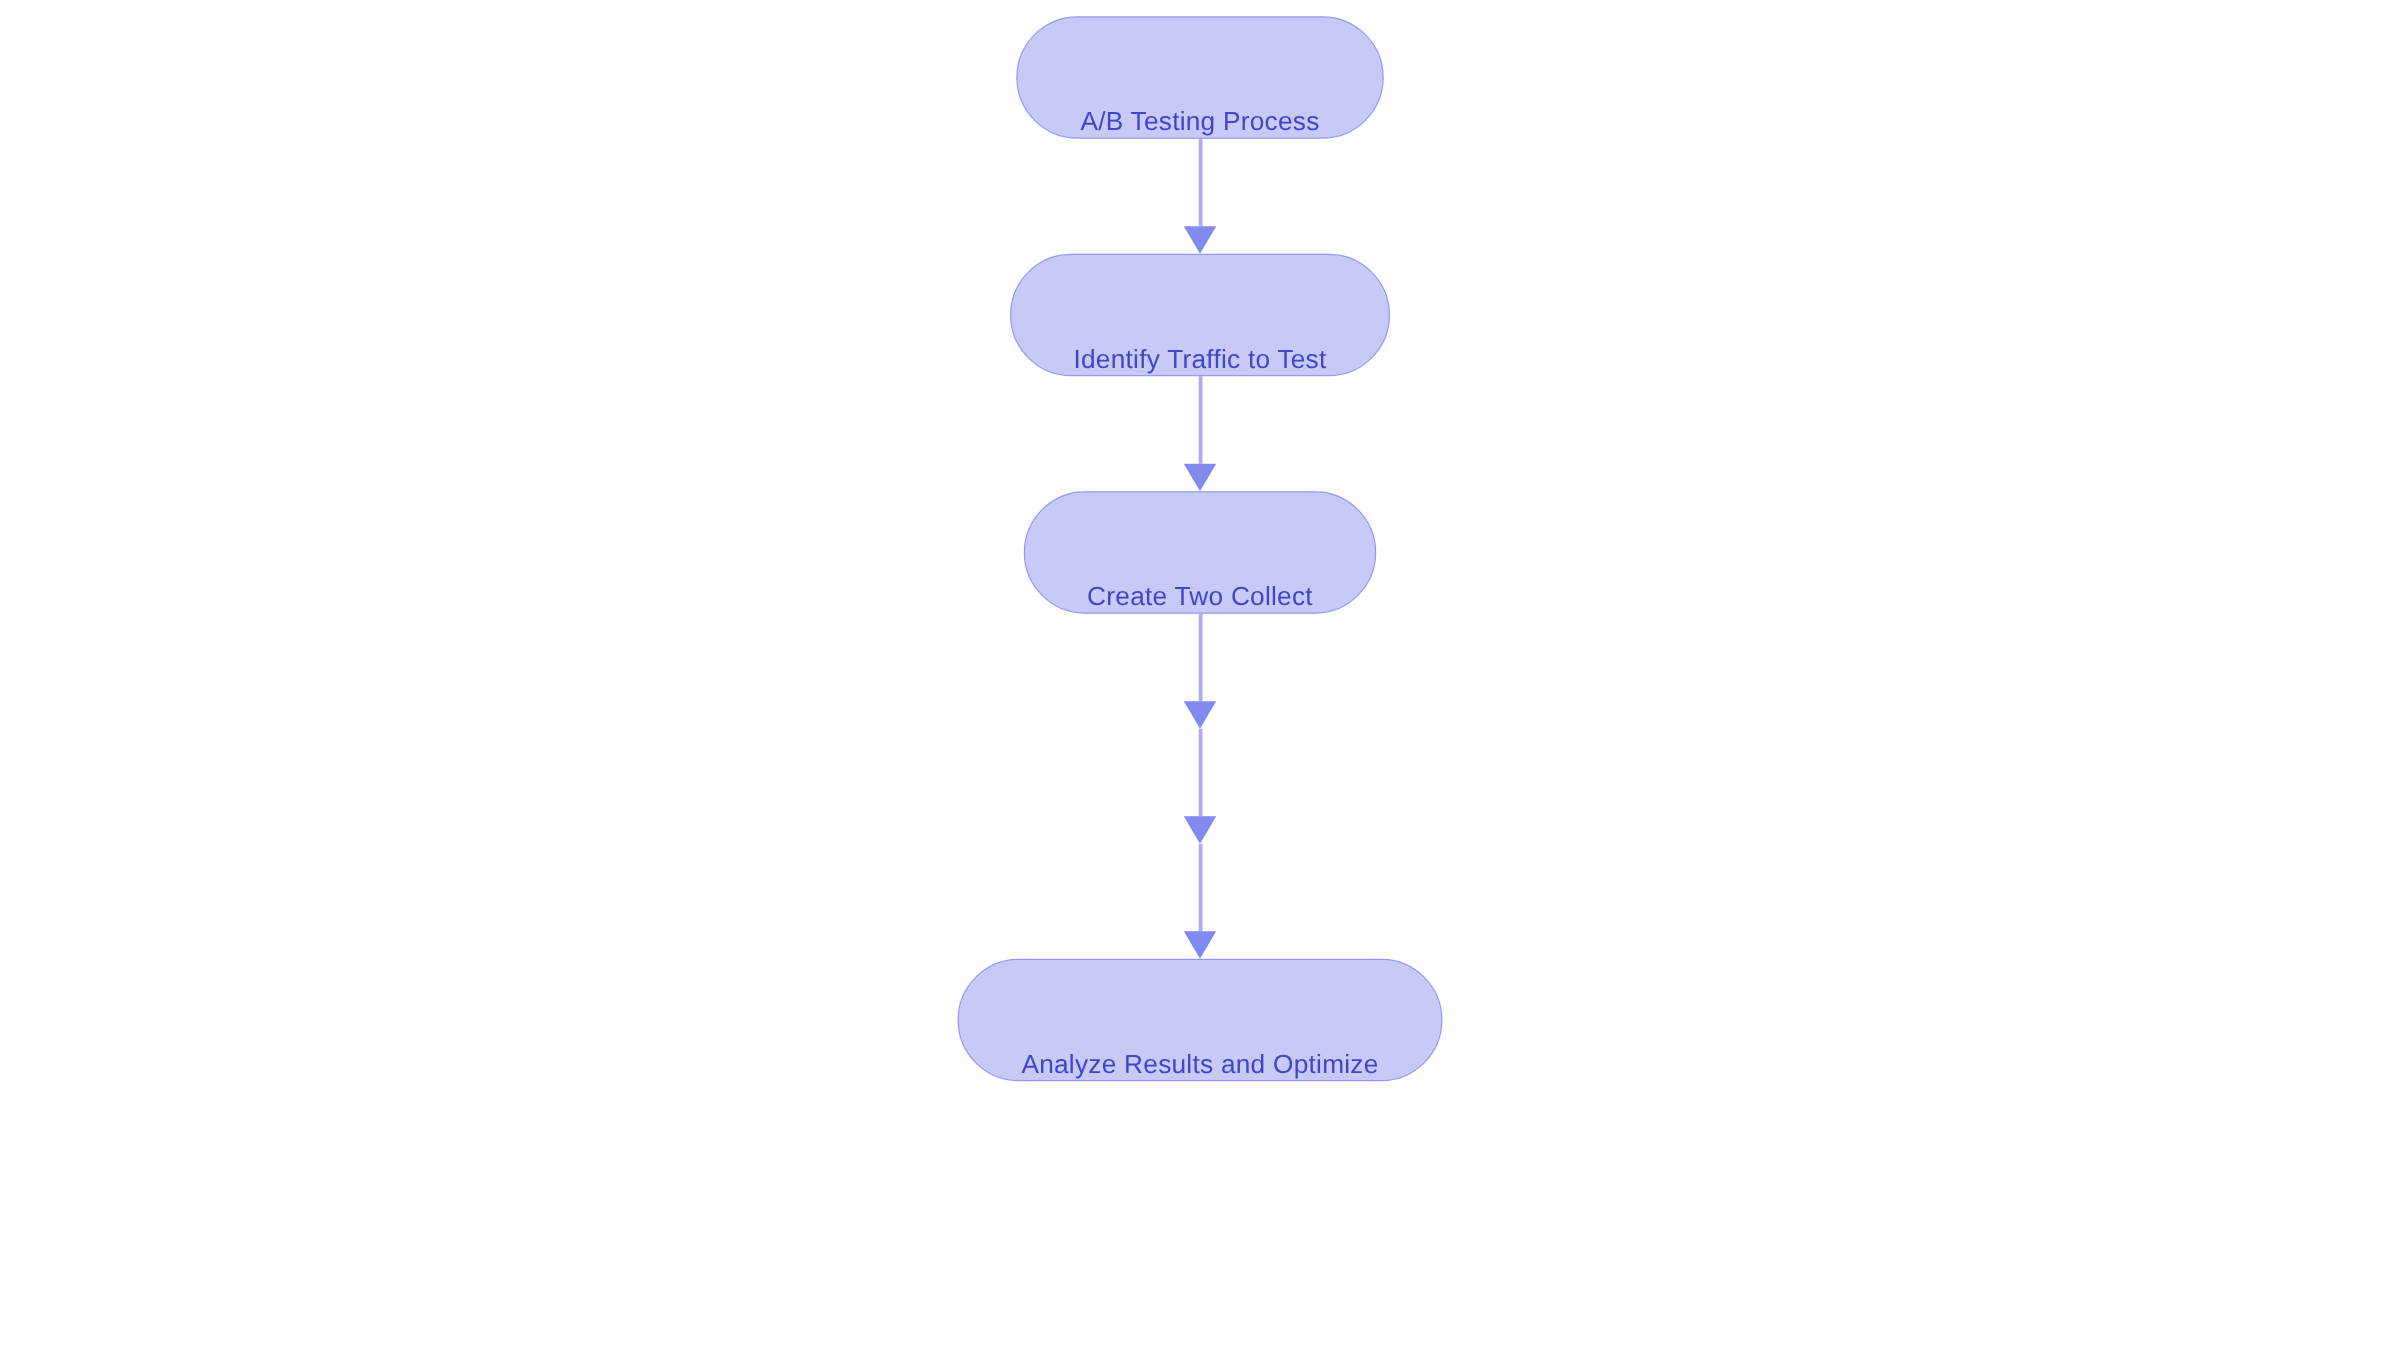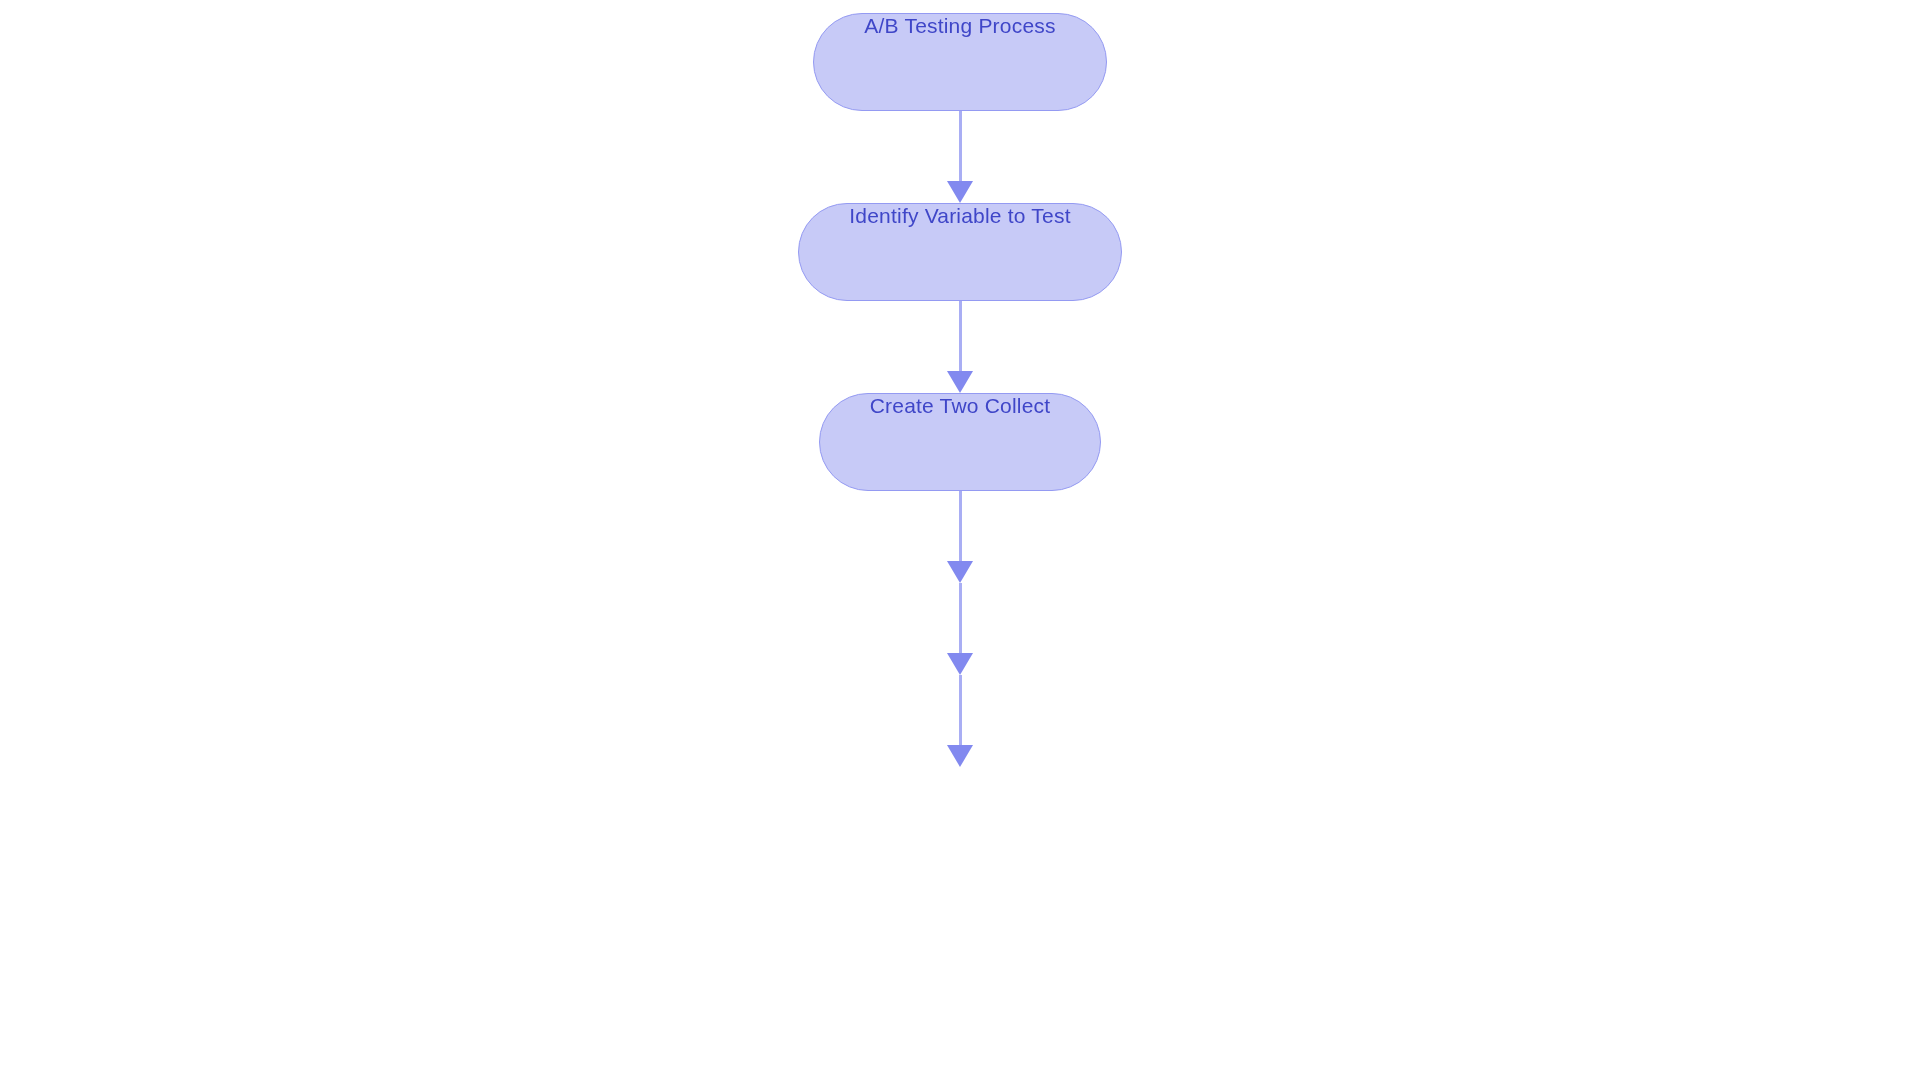--- a/index.html
+++ b/index.html
@@ -27,21 +27,21 @@
     padding-top: 13px;
   }
   .flow-node {
     height: 98px;
     min-width: 280px;
     padding: 0 50px;
     border-radius: 49px;
     background: var(--node-fill);
     border: 1.5px solid var(--node-border);
     display: flex;
-    align-items: flex-start;
+    align-items: flex-end;
     justify-content: center;
     flex: 0 0 auto;
   }
   .flow-node .label {
     color: var(--node-text);
     font-size: 21px;
     font-weight: 500;
     letter-spacing: 0.2px;
     white-space: nowrap;
     text-align: center;
@@ -75,21 +75,21 @@
   <div class="flow-node">
     <span class="label">A/B Testing Process</span>
   </div>
 
   <div class="connector">
     <div class="line"></div>
     <div class="head"></div>
   </div>
 
   <div class="flow-node">
-    <span class="label">Identify Variable to Test</span>
+    <span class="label">Identify Traffic to Test</span>
   </div>
 
   <div class="connector">
     <div class="line"></div>
     <div class="head"></div>
   </div>
 
   <div class="flow-node">
     <span class="label">Create Two Collect</span>
   </div>
@@ -104,14 +104,17 @@
     <div class="line"></div>
     <div class="head"></div>
   </div>
 
 
   <div class="connector">
     <div class="line"></div>
     <div class="head"></div>
   </div>
 
+  <div class="flow-node">
+    <span class="label">Analyze Results and Optimize</span>
+  </div>
 
 </div>
 
 </body></html>

